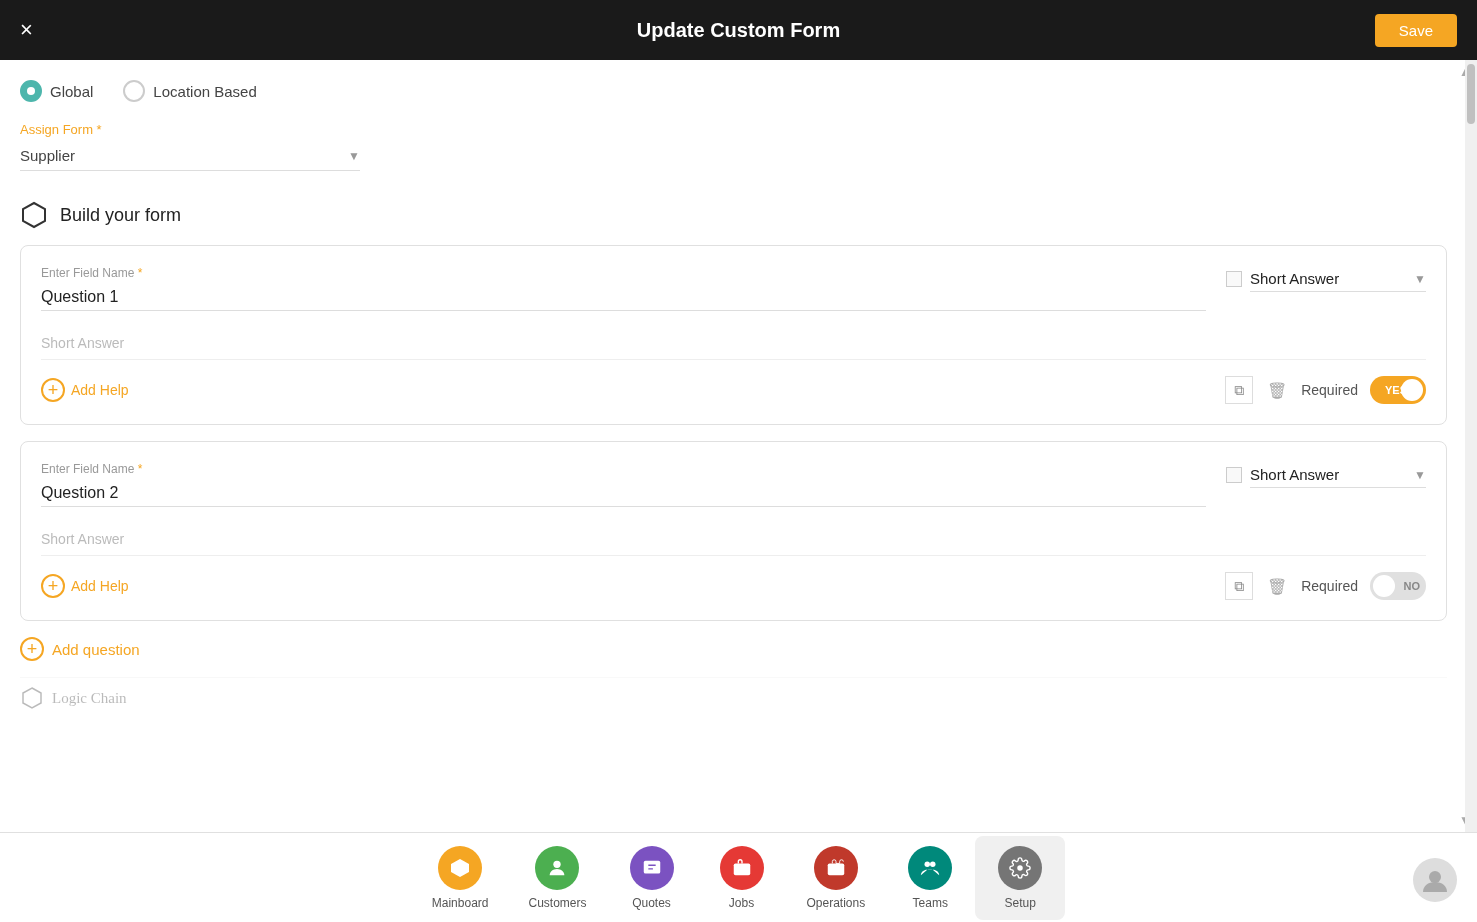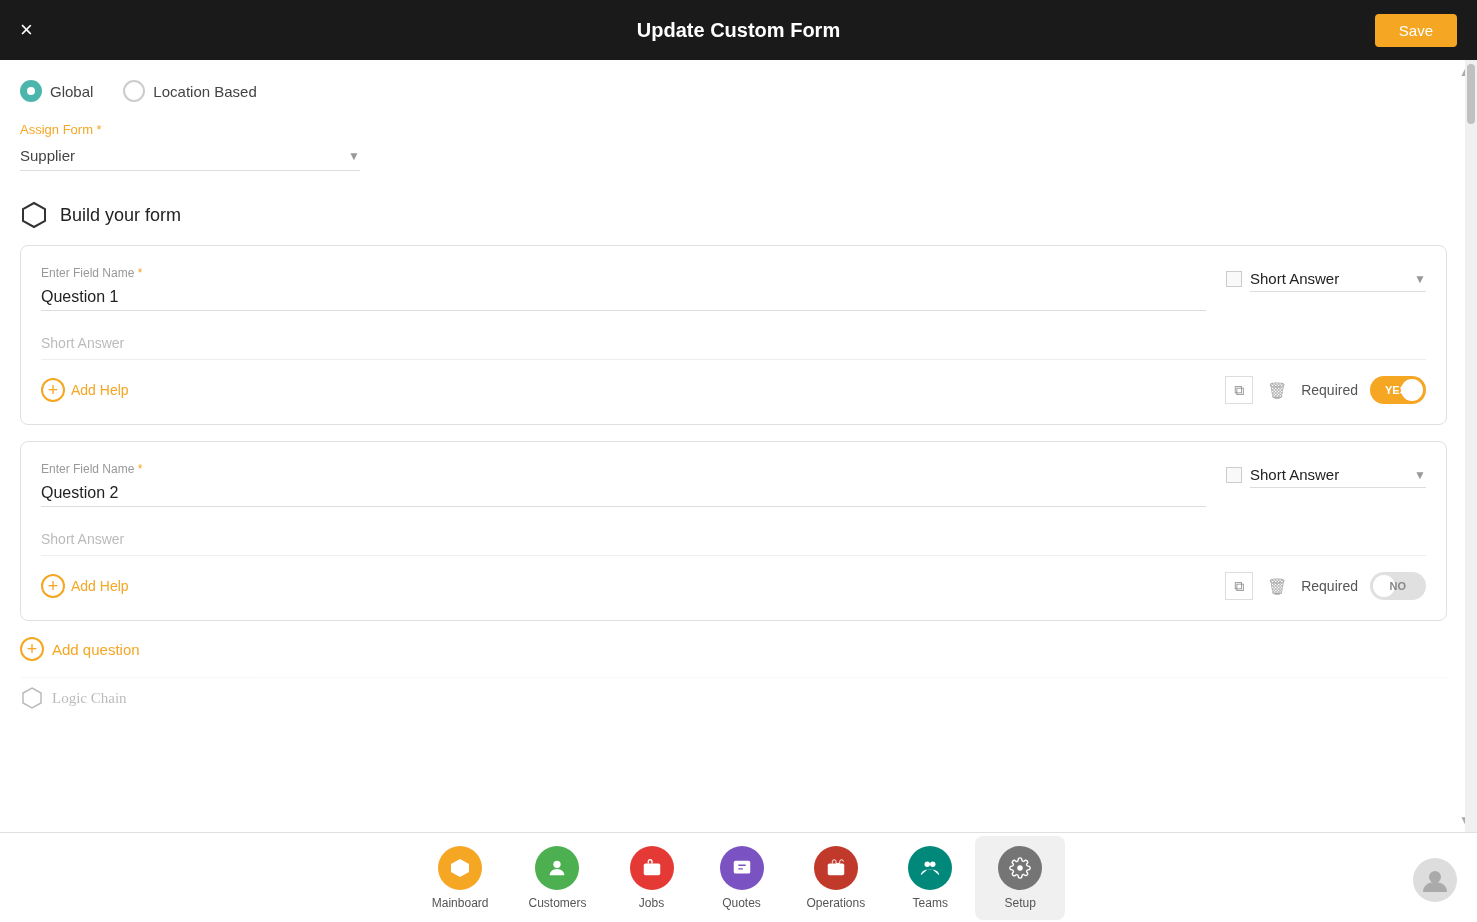--- a/index.html
+++ b/index.html
@@ -270,21 +270,21 @@
     }
     .toggle.on .toggle-thumb { right: 3px; }
     .toggle.off .toggle-thumb { left: 3px; }
     .toggle-text {
       position: absolute;
       font-size: 11px;
       font-weight: bold;
       color: #fff;
     }
     .toggle.on .toggle-text { left: 15px; }
-    .toggle.off .toggle-text { right: 20px; color: #888; }
+    .toggle.off .toggle-text { right: 6px; color: #888; }
 
     
     .add-question-btn {
       display: flex;
       align-items: center;
       gap: 8px;
       color: #f5a623;
       background: none;
       border: none;
       cursor: pointer;
@@ -523,37 +523,37 @@
       <div class="nav-icon-wrap" style="background:#4caf50">
         <svg width="22" height="22" viewBox="0 0 24 24" fill="white">
             <circle cx="12" cy="8" r="4"></circle>
             <path d="M4 20c0-4 3.6-7 8-7s8 3 8 7"></path>
           </svg>
       </div>
       <span class="nav-label">Customers</span>
     </div>
 
     <div class="nav-item">
+      <div class="nav-icon-wrap" style="background:#7b52c1">
+        <svg width="22" height="22" viewBox="0 0 24 24" fill="white">
+            <rect x="3" y="4" width="18" height="14" rx="2"></rect>
+            <path d="M8 9h8M8 13h5" stroke="#7b52c1" stroke-width="1.5"></path>
+          </svg>
+      </div>
+      <span class="nav-label">Quotes</span>
+    </div>
+
+    <div class="nav-item">
       <div class="nav-icon-wrap" style="background:#e53935">
         <svg width="22" height="22" viewBox="0 0 24 24" fill="white">
             <rect x="3" y="7" width="18" height="13" rx="2"></rect>
             <path d="M8 7V5a2 2 0 014 0v2" stroke="white" stroke-width="1.5" fill="none"></path>
           </svg>
       </div>
       <span class="nav-label">Jobs</span>
-    </div>
-
-    <div class="nav-item">
-      <div class="nav-icon-wrap" style="background:#7b52c1">
-        <svg width="22" height="22" viewBox="0 0 24 24" fill="white">
-            <rect x="3" y="4" width="18" height="14" rx="2"></rect>
-            <path d="M8 9h8M8 13h5" stroke="#7b52c1" stroke-width="1.5"></path>
-          </svg>
-      </div>
-      <span class="nav-label">Quotes</span>
     </div>
 
 
     <div class="nav-item">
       <div class="nav-icon-wrap" style="background:#c0392b">
         <svg width="22" height="22" viewBox="0 0 24 24" fill="white">
             <rect x="3" y="7" width="18" height="13" rx="2"></rect>
             <path d="M8 7V5a2 2 0 014 0v2h4V5a2 2 0 014 0" stroke="white" fill="none"></path>
           </svg>
       </div>

